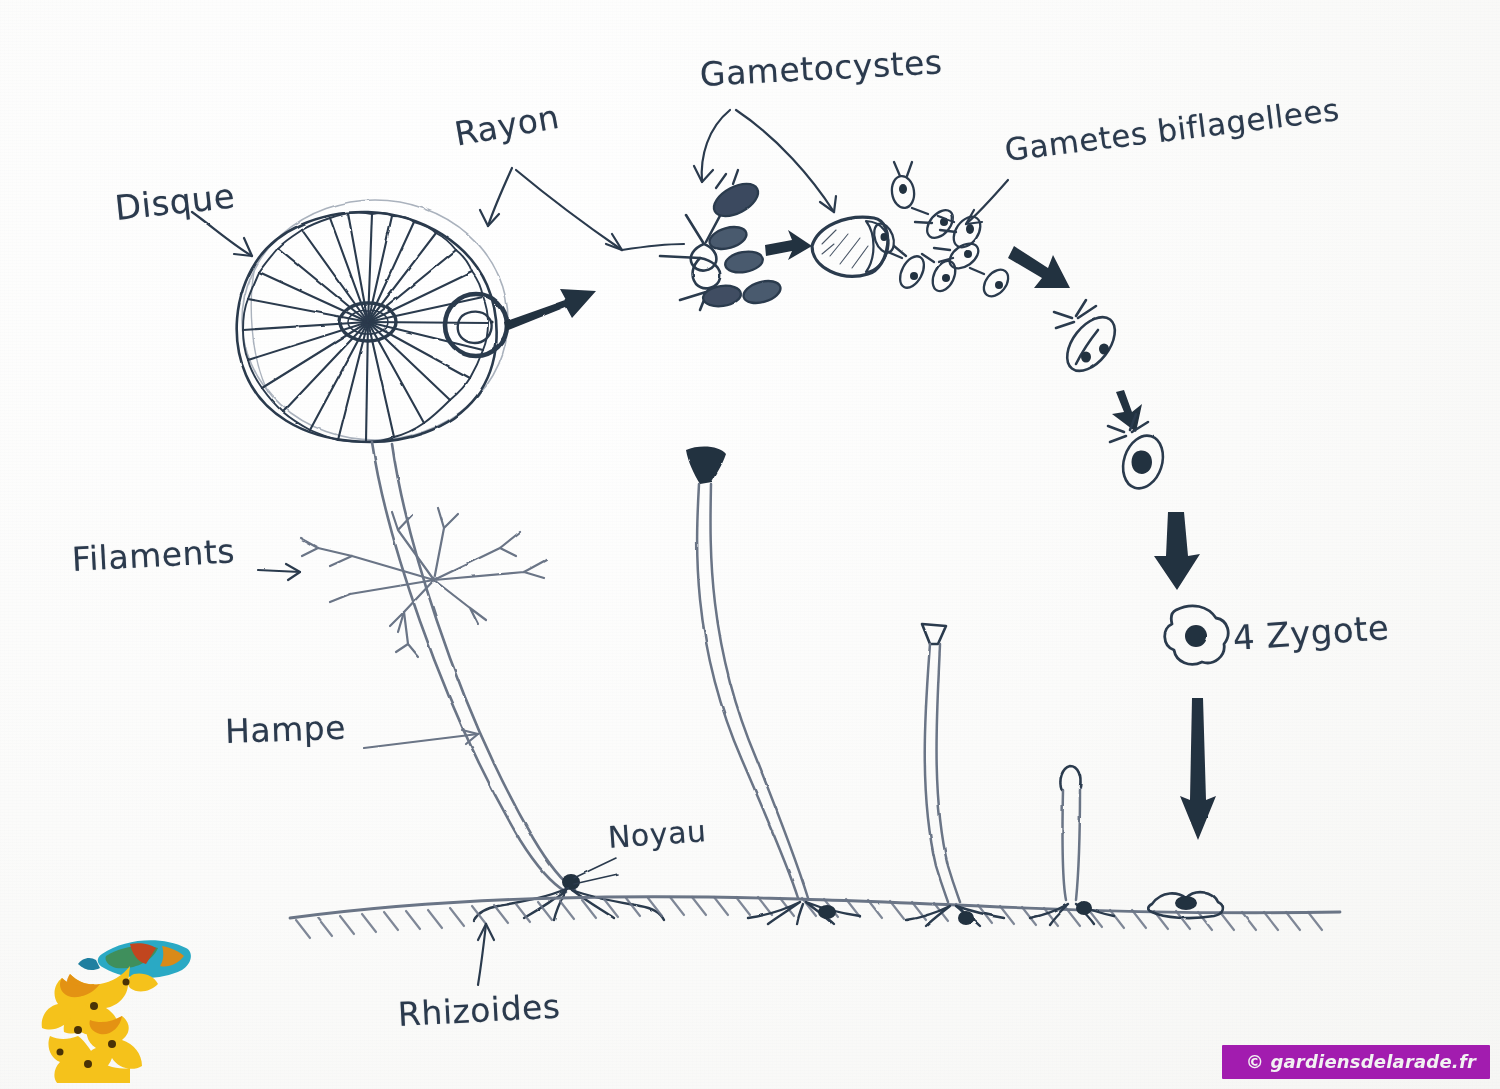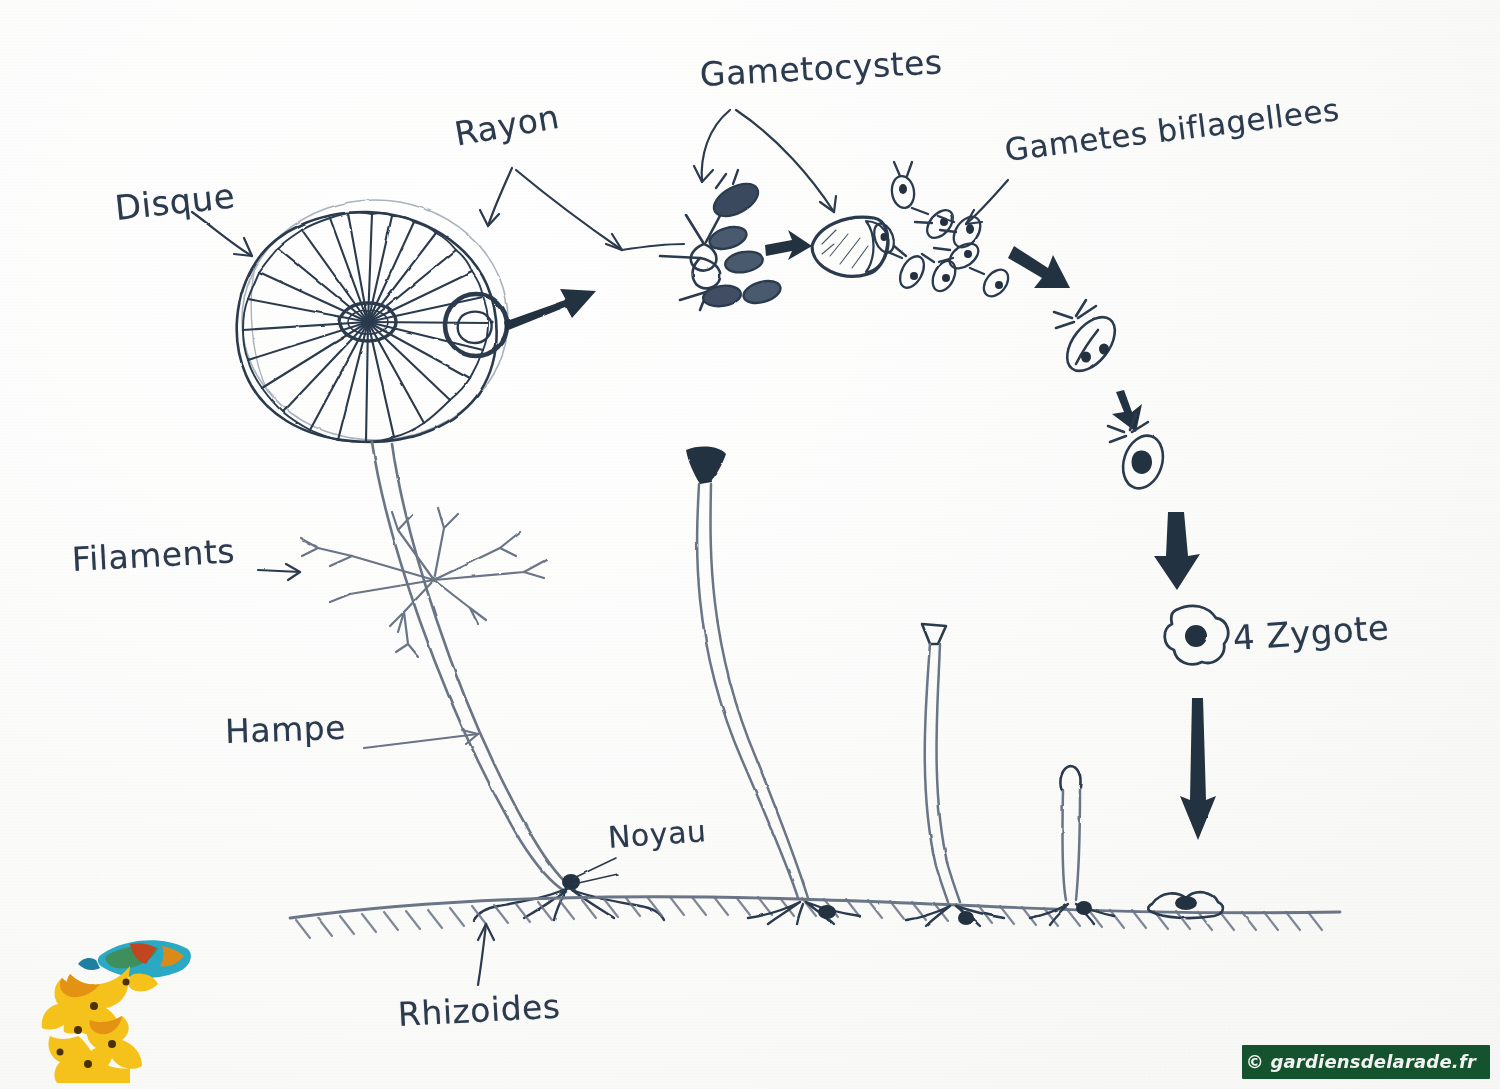--- a/index.html
+++ b/index.html
@@ -48,28 +48,28 @@
     white-space: nowrap;
     font-weight: 500;
     letter-spacing: .5px;
     transform-origin: left center;
     text-shadow: 0 0 1px rgba(43,58,77,.35);
   }
   #watermark {
     position: absolute;
     right: 10px;
     bottom: 10px;
-    background: #14532d;
+    background: #a21caf;
     color: #f2f2f2;
     font-family: "DejaVu Sans", sans-serif;
     font-style: italic;
     font-weight: bold;
     font-size: 18px;
     letter-spacing: .2px;
-    padding: 6px 14px 7px 4px;
+    padding: 6px 14px 7px 24px;
     border-radius: 1px;
   }
   #logo {
     position: absolute;
     left: 34px;
     bottom: 6px;
     width: 170px;
     height: 165px;
   }
 </style>

